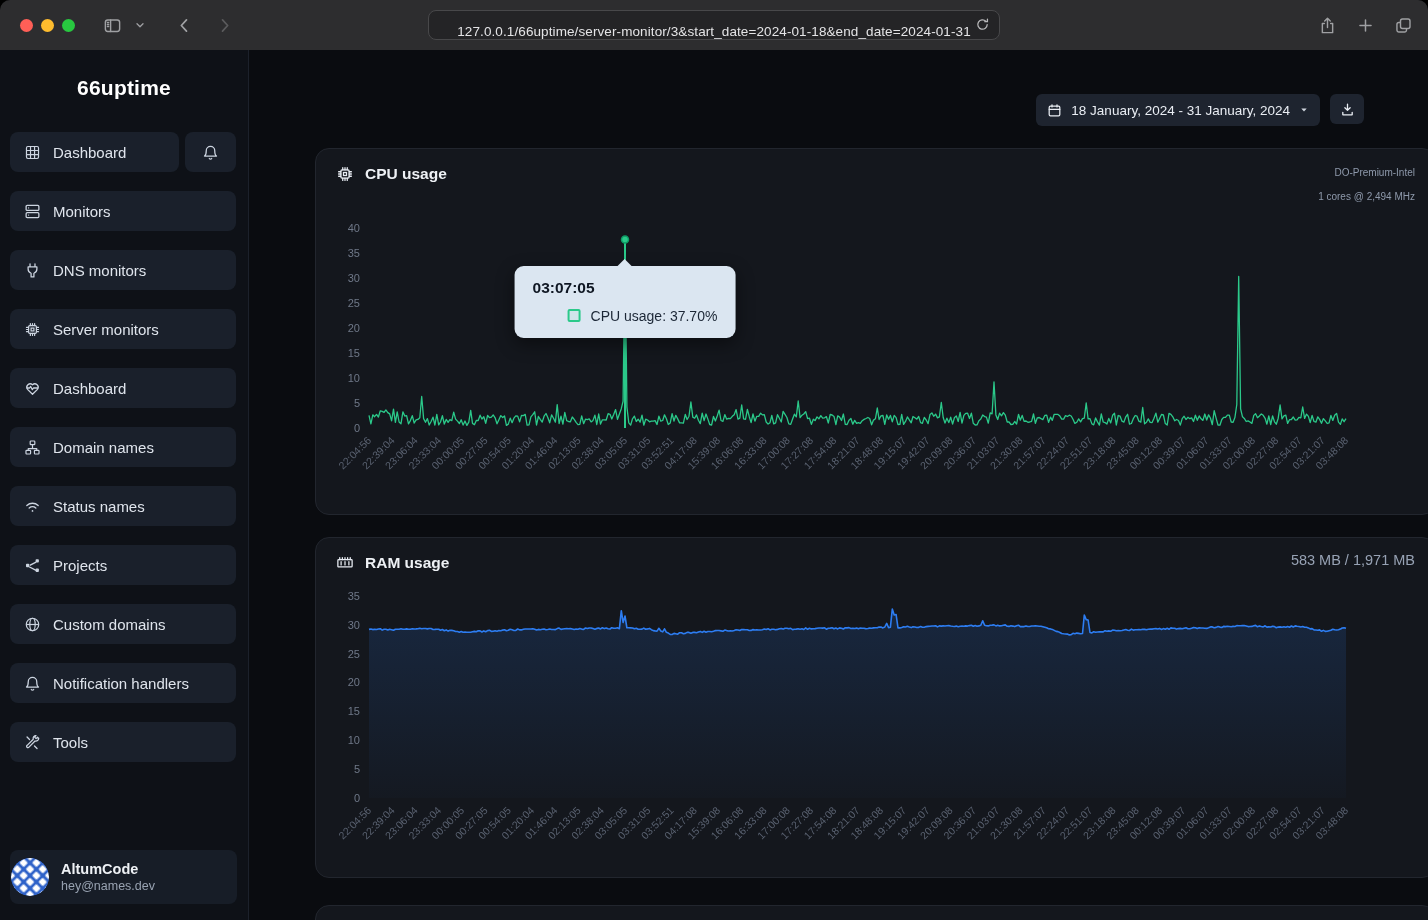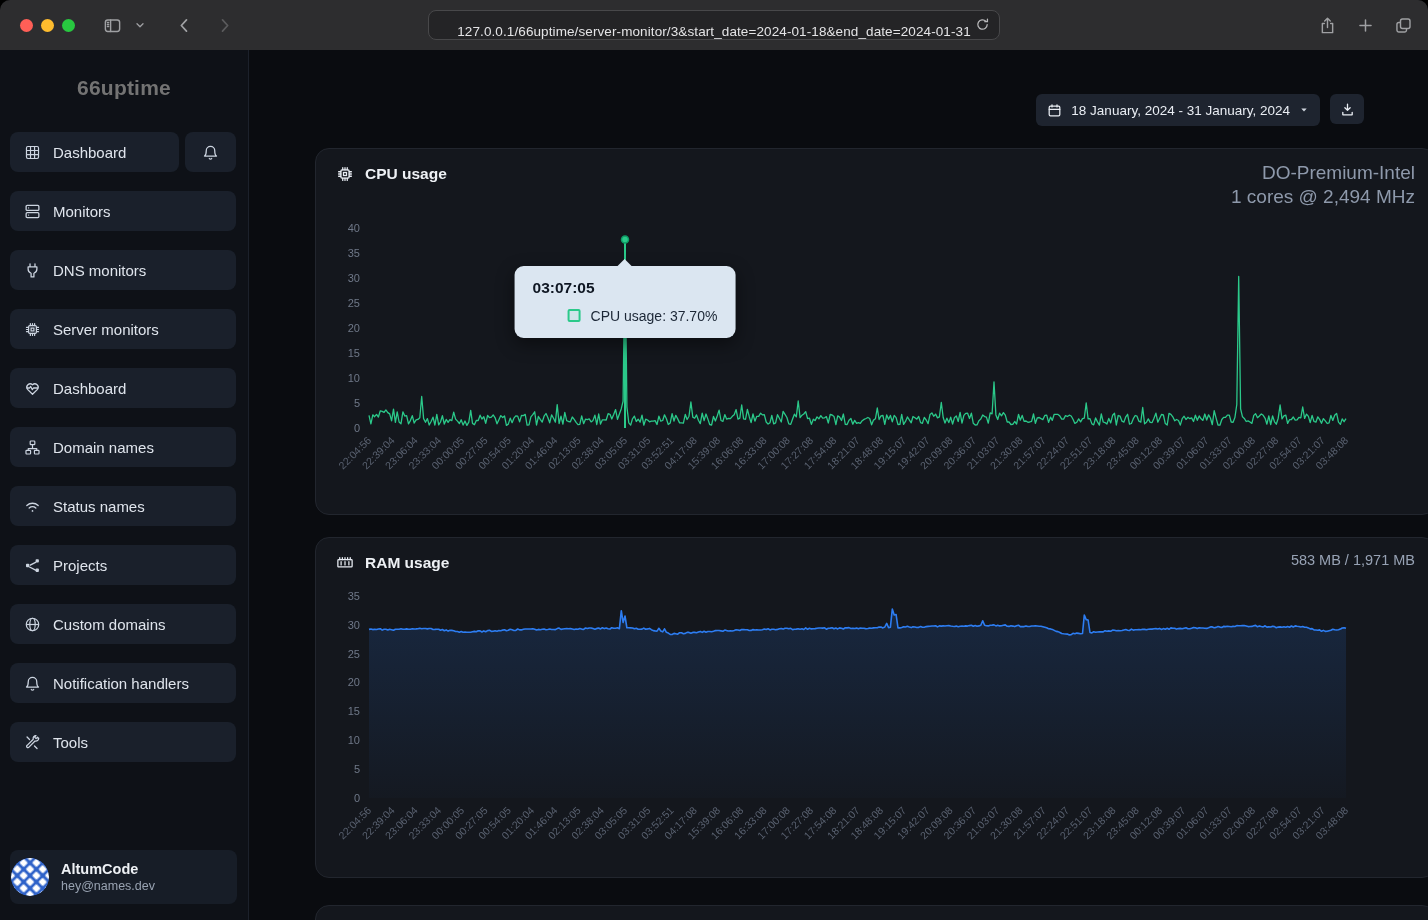--- a/index.html
+++ b/index.html
@@ -22,21 +22,21 @@
   .urlbar { position:absolute; left:428px; top:10px; width:572px; height:30px; background:#242426;
     border:1px solid #48484a; border-radius:8px; display:flex; align-items:flex-end; justify-content:center; }
   .urlbar .url-text { color:#e4e4e6; font-size:13.5px; letter-spacing:.1px; }
   .urlbar .reload { position:absolute; right:7px; top:5px; width:20px; height:20px; color:#b9b9bb; background:none; border:none; }
   .urlbar .reload svg{ width:15px; height:15px; }
   .tb-right { position:absolute; right:14px; top:14px; display:flex; gap:16px; align-items:center; }
 
   
   .app { flex:1; display:flex; min-height:0; }
   .sidebar { width:249px; flex:0 0 249px; background:#0e1117; border-right:1px solid #1c212b; position:relative; }
-  .brand { text-align:center; color:#737373; font-size:21px; font-weight:600; letter-spacing:.2px; margin-top:26px; height:30px; }
+  .brand { text-align:center; color:#ffffff; font-size:21px; font-weight:600; letter-spacing:.2px; margin-top:26px; height:30px; }
   .nav { margin-top:26px; padding:0 12px 0 10px; }
   .nav-row { display:flex; gap:6px; margin-bottom:19px; }
   .nav-btn { flex:1; height:40px; background:#1a202b; border:none; border-radius:8px; display:flex; align-items:center;
     color:#dfe4ec; font-size:15px; font-family:inherit; cursor:pointer; padding:0 0 0 14px; text-align:left; }
   .bell-btn { width:51px; flex:0 0 51px; height:40px; background:#1a202b; border:none; border-radius:8px;
     display:flex; align-items:center; justify-content:center; color:#dfe4ec; cursor:pointer; }
   .icn { width:17px; height:17px; display:inline-flex; color:#ccd4e0; flex:0 0 17px; }
   .icn svg { width:17px; height:17px; }
   .nav-lbl { margin-left:12px; }
   .account { position:absolute; left:10px; bottom:16px; width:227px; height:54px; background:#171d27; border-radius:8px;
@@ -58,21 +58,21 @@
     align-items:center; justify-content:center; cursor:pointer; }
 
   .card { position:absolute; left:66px; width:1121px; background:#14171d; border:1px solid #22262e; border-radius:14px; }
   .card.cpu { top:98px; height:367px; }
   .card.ram { top:487px; height:341px; }
   .card.next { top:855px; height:60px; }
   .card-head { position:absolute; top:16px; left:20px; display:flex; align-items:center; gap:11px; }
   .card-head .icn { color:#e8ecf2; width:18px; height:18px; flex:0 0 18px; }
   .card-head .icn svg { width:18px; height:18px; }
   .card-title { color:#eef1f5; font-size:15.5px; font-weight:600; }
-  .cpu-info { position:absolute; top:12px; right:20px; text-align:right; color:#8e99ab; font-size:19px; line-height:24px; }
+  .cpu-info { position:absolute; top:12px; right:20px; text-align:right; color:#8e99ab; font-size:10px; line-height:24px; }
   .ram-total { position:absolute; top:14px; right:20px; color:#97a2b4; font-size:14.5px; }
   .chart-svg { position:absolute; left:0; width:1049px; }
   .cpu .chart-svg { top:60px; height:307px; }
   .ram .chart-svg { top:44px; height:297px; }
   .ax-y { fill:#6f7888; font-size:11px; font-family:"Liberation Sans","DejaVu Sans",sans-serif; }
   .ax-x { fill:#596170; font-size:10.5px; font-family:"Liberation Sans","DejaVu Sans",sans-serif; }
 
   .tooltip { position:absolute; transform:translateX(-50%); background:#dbe6f1; border-radius:9px;
     padding:13px 18px 14px 18px; box-shadow:0 6px 18px rgba(0,0,0,.45); min-width:148px; z-index:5; }
   .tooltip:before { content:""; position:absolute; top:-7px; left:50%; margin-left:-8px;

